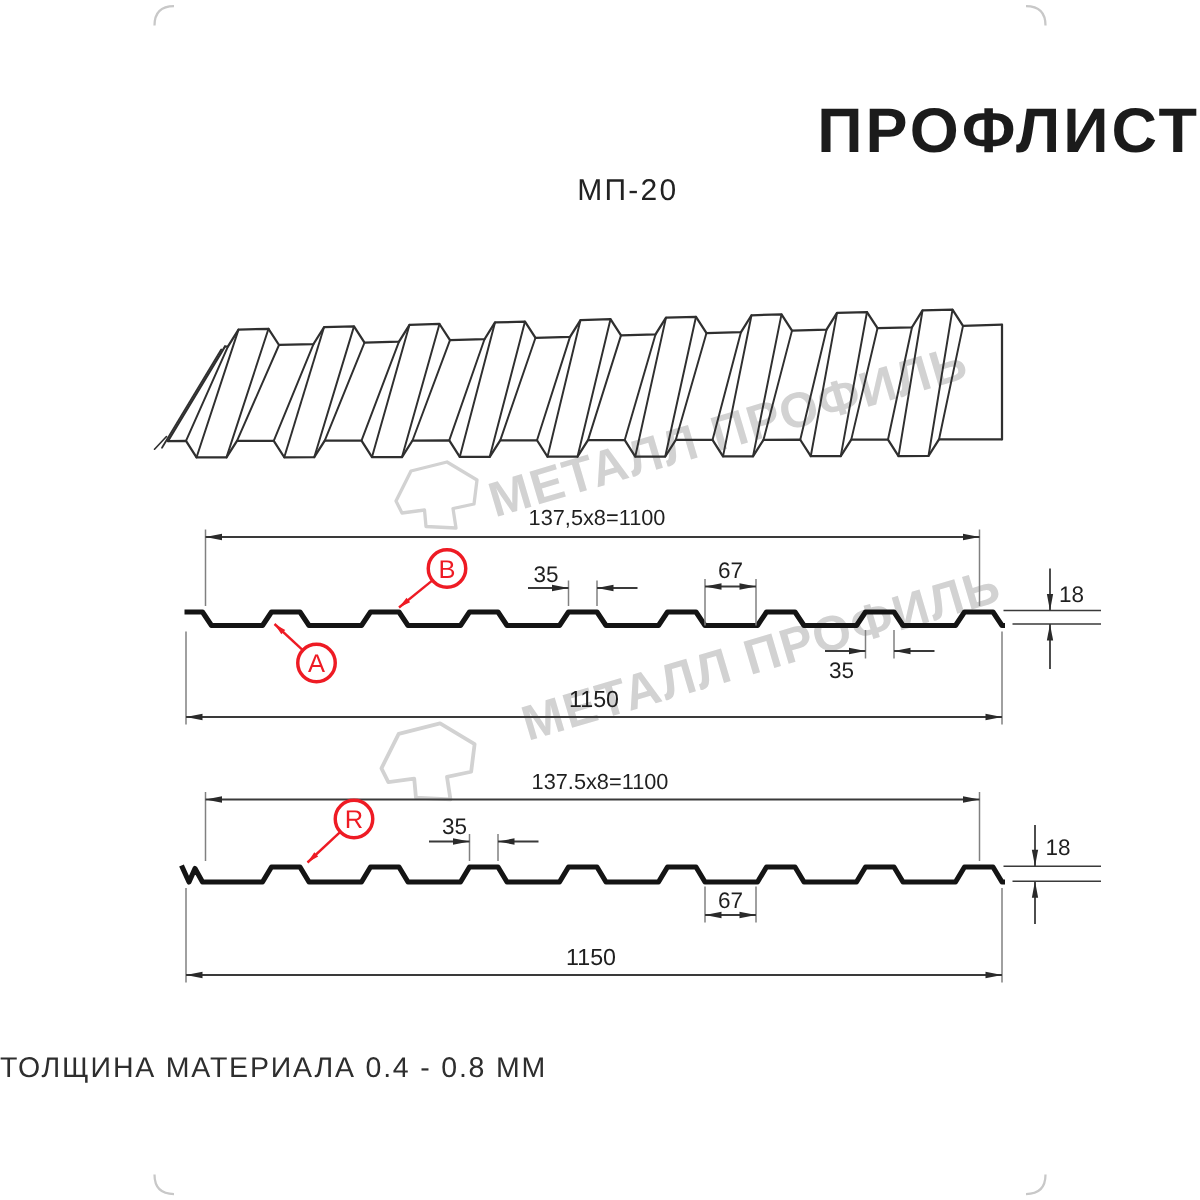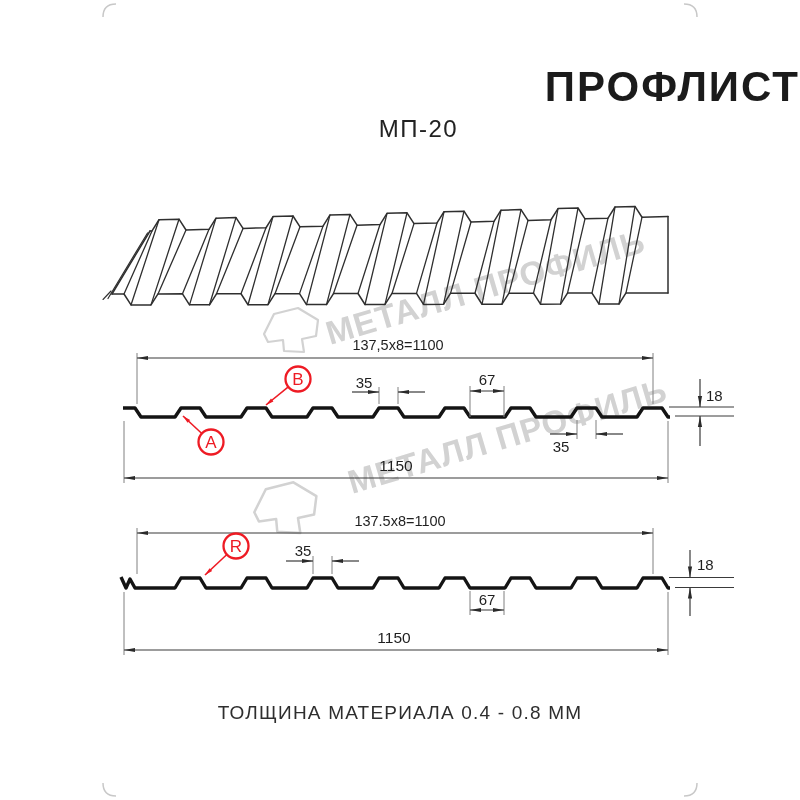--- a/index.html
+++ b/index.html
@@ -2,23 +2,23 @@
 <html><head>
 <meta charset="utf-8">
 <style>
   html,body{margin:0;padding:0;background:#fff;}
   #page{position:relative;width:800px;height:800px;background:#ffffff;overflow:hidden;
         font-family:"Liberation Sans",sans-serif;}
   #art{position:absolute;left:0;top:0;}
   .header{position:absolute;left:0;top:66px;width:100%;text-align:center;}
   .title{font-family:"Liberation Sans",sans-serif;font-weight:bold;font-size:42px;
          letter-spacing:2px;color:#1b1b1b;line-height:1;text-align:right;}
-  .subtitle{font-family:"Liberation Sans",sans-serif;font-size:24px;letter-spacing:1.5px;
+  .subtitle{font-family:"Liberation Sans",sans-serif;font-size:20px;letter-spacing:1.5px;
             color:#222;margin-top:9px;line-height:1;padding-left:37px;}
-  .footer{position:absolute;left:0;top:703px;width:100%;text-align:center;
+  .footer{position:absolute;left:0;top:703px;width:100%;
           font-size:19px;letter-spacing:1.2px;color:#2e2e2e;line-height:1;}
   text{font-family:"Liberation Sans",sans-serif;}
 </style>
 </head>
 <body>
 
 <div id="page">
   <svg id="art" width="800" height="800" viewBox="0 0 800 800">
       <g stroke="#c8c8c8" stroke-width="1.5" fill="none">
         <path d="M103,17 Q103,4 116,4"></path>

